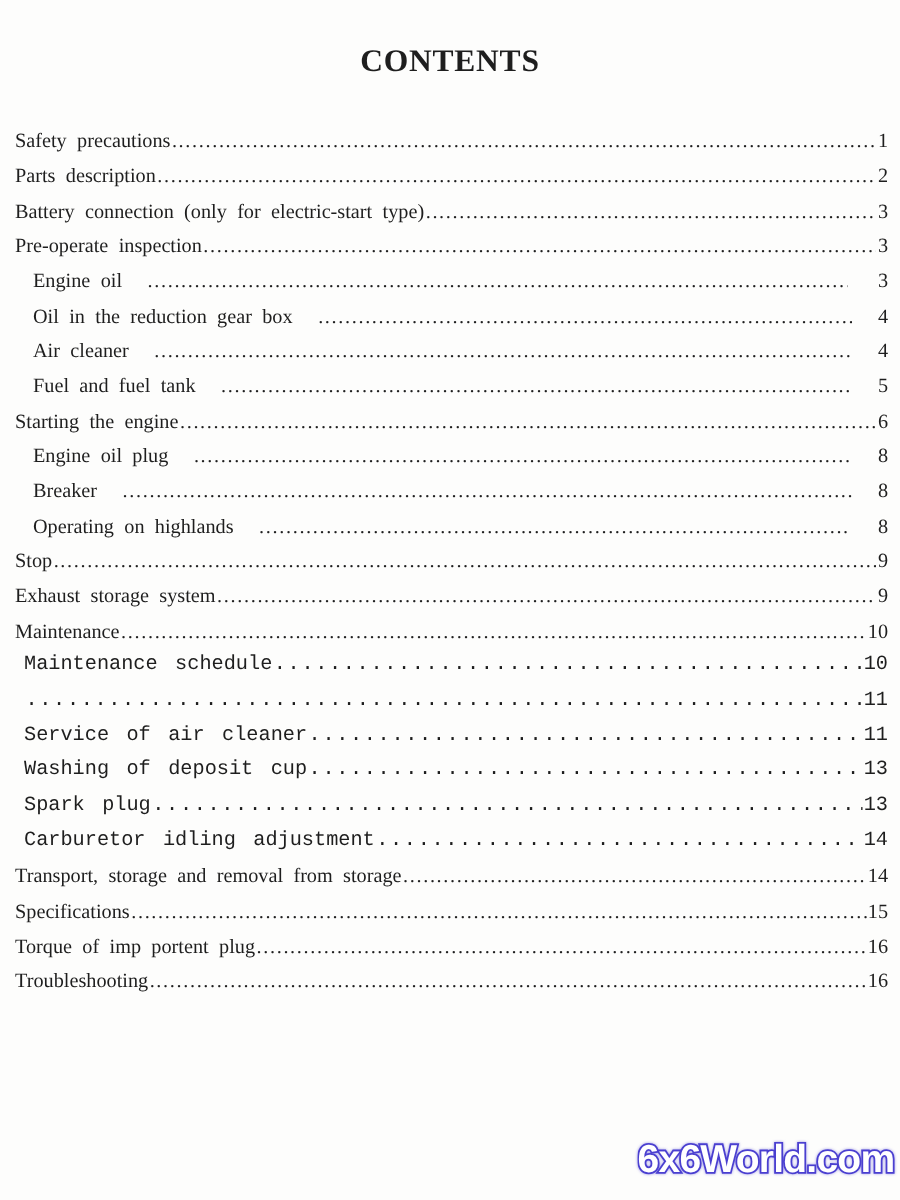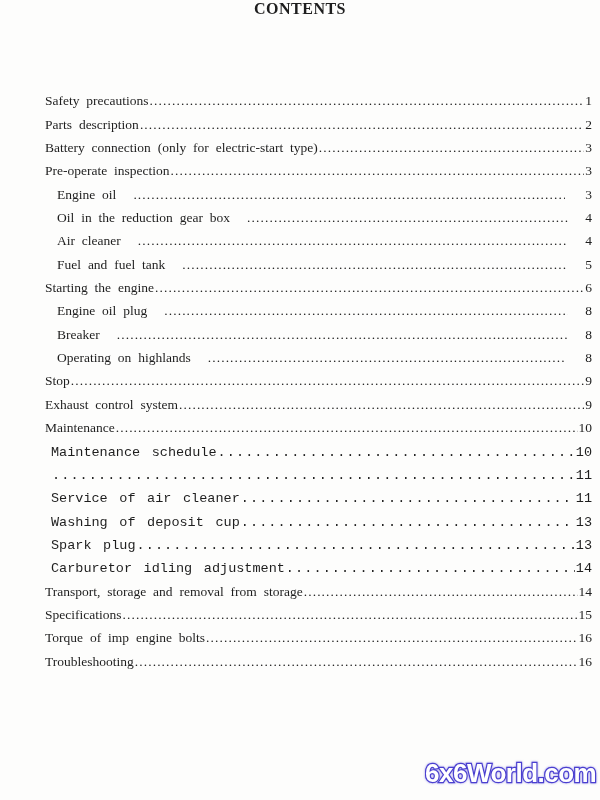--- a/index.html
+++ b/index.html
@@ -6,37 +6,37 @@
   body {
     width: 600px; height: 800px;
     background: #fdfdfc;
     font-family: "Liberation Serif", serif;
     color: #1e1e1e;
     position: relative;
     overflow: hidden;
   }
   .page-title {
     text-align: center;
-    font-size: 16px;
+    font-size: 21px;
     font-weight: bold;
     letter-spacing: 0.5px;
     margin: 0;
+    padding-top: 28px;
     word-spacing: 2px;
   }
   .toc {
     position: absolute;
     top: 86px;
     left: 10px;
     right: 8px;
   }
   .toc-row {
     display: flex;
-    align-items: flex-end;
+    align-items: flex-start;
     height: 23.35px;
-    margin-left: 35px;
   }
   .lvl1 { padding-left: 6px; font-family: Liberation Mono, monospace; }
   .lvl2 { padding-left: 12px; gap: 16px; }
   .entry-title {
     white-space: pre;
     font-size: 13.5px;
     word-spacing: 3.5px;
   }
   .leader {
     flex: 1;
@@ -126,21 +126,21 @@
       <span class="entry-title">Operating on highlands</span>
       <span class="leader"></span>
       <span class="page-num"> 8</span>
     </div>
     <div class="toc-row lvl0">
       <span class="entry-title">Stop</span>
       <span class="leader"></span>
       <span class="page-num">9</span>
     </div>
     <div class="toc-row lvl0">
-      <span class="entry-title">Exhaust control system</span>
+      <span class="entry-title">Exhaust storage system</span>
       <span class="leader"></span>
       <span class="page-num">9</span>
     </div>
     <div class="toc-row lvl0">
       <span class="entry-title">Maintenance</span>
       <span class="leader"></span>
       <span class="page-num">10</span>
     </div>
     <div class="toc-row lvl1">
       <span class="entry-title">Maintenance schedule</span>
@@ -175,21 +175,21 @@
       <span class="entry-title">Transport, storage and removal from storage</span>
       <span class="leader"></span>
       <span class="page-num">14</span>
     </div>
     <div class="toc-row lvl0">
       <span class="entry-title">Specifications</span>
       <span class="leader"></span>
       <span class="page-num">15</span>
     </div>
     <div class="toc-row lvl0">
-      <span class="entry-title">Torque of imp engine bolts</span>
+      <span class="entry-title">Torque of imp portent plug</span>
       <span class="leader"></span>
       <span class="page-num">16</span>
     </div>
     <div class="toc-row lvl0">
       <span class="entry-title">Troubleshooting</span>
       <span class="leader"></span>
       <span class="page-num">16</span>
     </div>
   </div>
 

